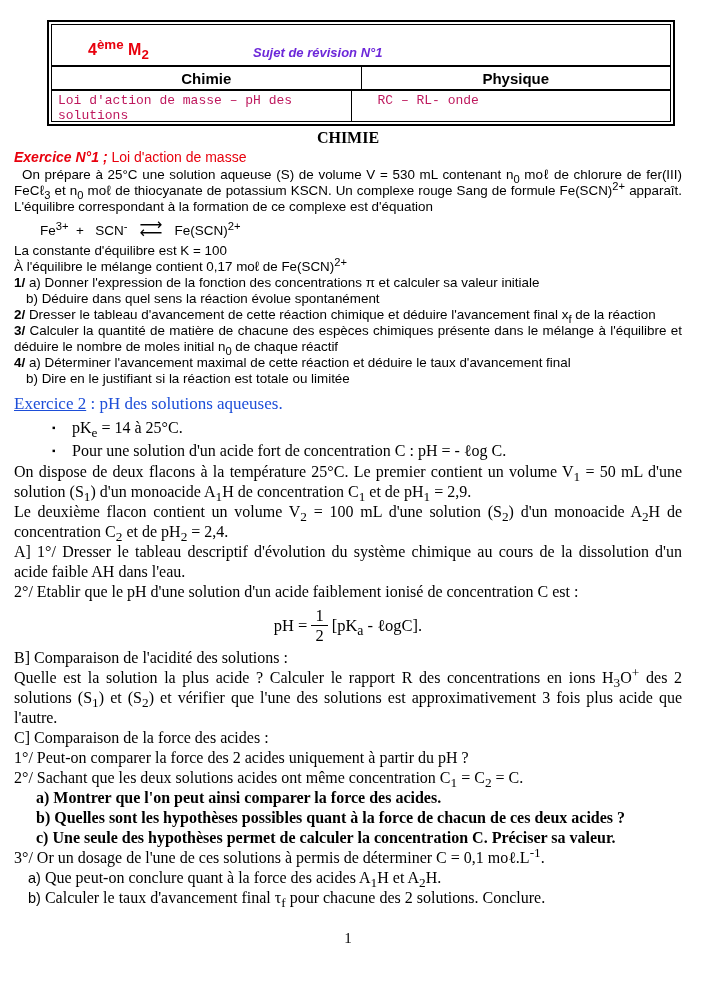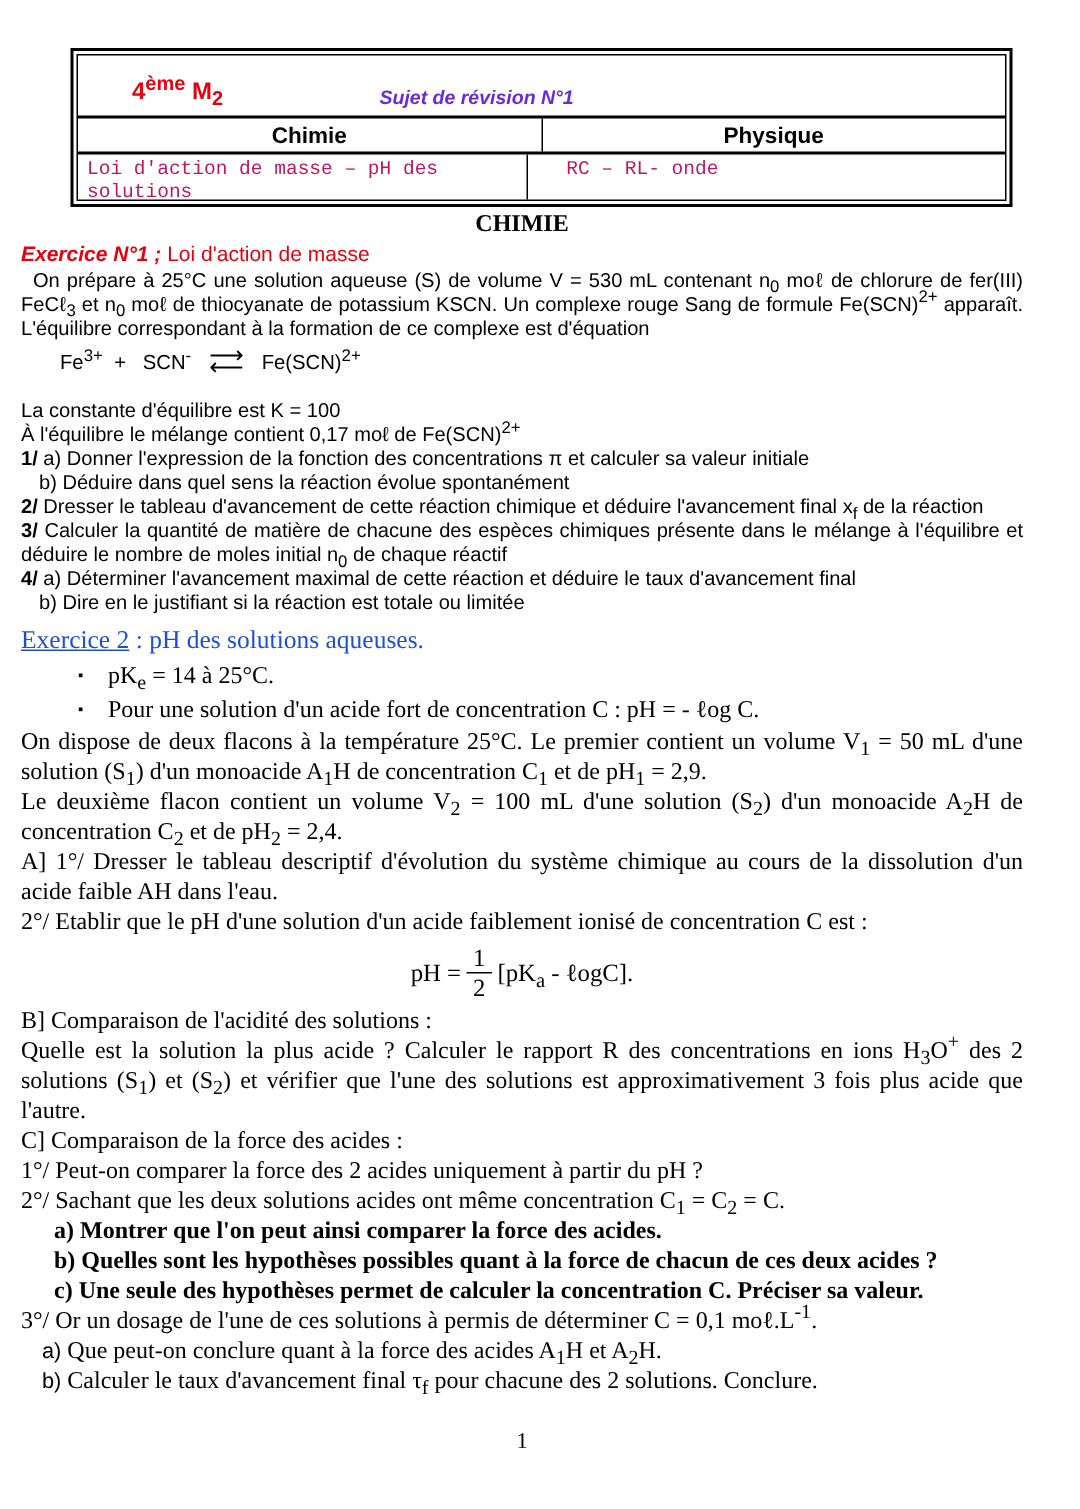--- a/index.html
+++ b/index.html
@@ -1,17 +1,17 @@
 <!DOCTYPE html>
 <html><head>
 <meta charset="utf-8">
 <style>
   * { box-sizing: border-box; }
   html, body { margin:0; padding:0; background:#ffffff; width:720px; height:1006px; overflow:hidden; }
-  .page { width:696px; height:1006px; padding:32px 14px 0 14px; color:#000; }
+  .page { width:696px; height:1006px; padding:20px 14px 0 14px; color:#000; }
 
   
   .header-box { margin-left:33px; width:628px; border:2px solid #000; padding:2px; background:#fff; }
   .header-inner { border:1px solid #000; }
   .hrow1 { position:relative; height:42px; border-bottom:2px solid #000;
            font-family:"Liberation Sans", sans-serif; }
   .class-label { position:absolute; left:36px; bottom:6px; color:#e8000d; font-weight:bold; font-size:16px; }
   .doc-title { position:absolute; left:0; bottom:5px; width:86%; text-align:center;
                color:#6d28d9; font-weight:bold; font-style:italic; font-size:13px; }
   .hrow2 { display:flex; height:24px; border-bottom:2px solid #000; align-items:center;
@@ -27,22 +27,22 @@
   .section-title { text-align:center; font-family:"Liberation Serif", serif; font-weight:bold;
                    font-size:16px; margin:3px 0 2px 0; }
 
   
   .ex1-heading { font-family:"Liberation Sans", sans-serif; font-size:14px; margin:1px 0 2px 0; color:#e8000d; }
   .ex1-label { font-weight:bold; font-style:italic; }
   .sans-p { font-family:"Liberation Sans", sans-serif; font-size:13.4px; line-height:16px;
             text-align:justify; margin:0; }
   .indent8 { text-indent:8px; }
   .pad12 { padding-left:12px; }
-  .equation { font-family:"Liberation Sans", sans-serif; font-size:13.5px; margin:7px 0 16px 26px;
-              display:flex; }
+  .equation { font-family:"Liberation Sans", sans-serif; font-size:13.5px; margin:7px 0 5px 26px;
+              display:flex; align-items:center; }
   .eq-part { white-space:pre; }
   .eqarrow { display:inline-flex; flex-direction:column; align-items:center;
              font-family:"DejaVu Sans", sans-serif; font-size:16px; line-height:8px;
              margin:0 12px; position:relative; top:-1px; }
   .eqarrow span { display:block; }
 
   
   .ex2-heading { font-family:"Liberation Serif", serif; font-size:17px; color:#1d4ed8; margin:7px 0 2px 0; }
   .ex2-label { text-decoration:underline; }
   .serif-p { font-family:"Liberation Serif", serif; font-size:16px; line-height:20px;

